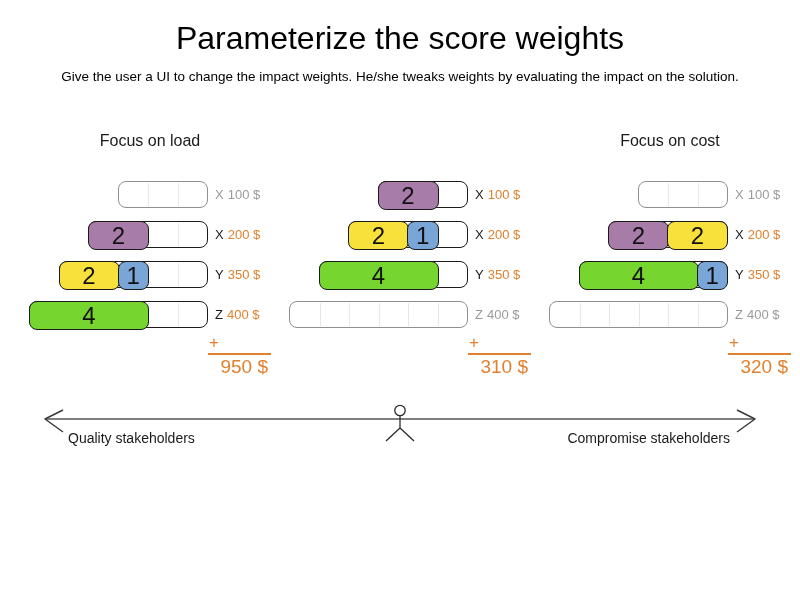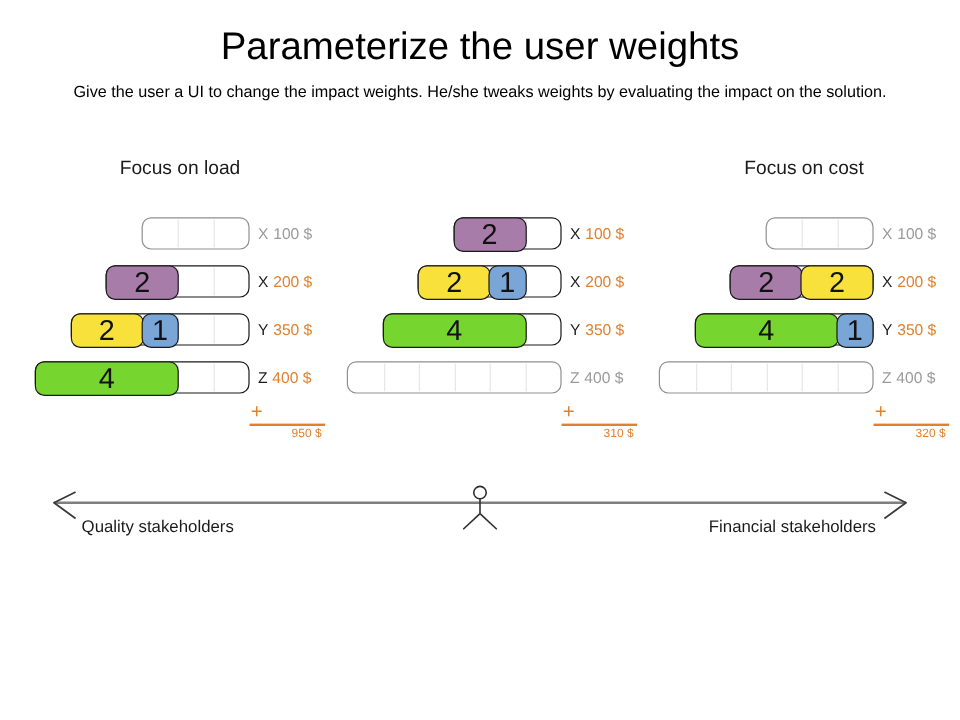--- a/index.html
+++ b/index.html
@@ -32,34 +32,34 @@
 
   .row-label { position:absolute; left:215px; height:27px; display:flex;
                align-items:center; font-size:13px; white-space:nowrap; }
   .row-label .cost { margin-left:4px; color:var(--orange); }
   .row-label .machine { color:#1a1a1a; }
   .row-label.unused .machine, .row-label.unused .cost { color:var(--unused-gray); }
 
   .sum-plus  { position:absolute; left:209px; top:209px; font-size:17px; line-height:17px; color:var(--orange); }
   .sum-line  { position:absolute; left:208px; top:228px; width:63px; height:2px; background:var(--orange); }
   .sum-total { position:absolute; left:208px; top:231px; width:60px; text-align:right;
-               font-size:10px; color:var(--orange); }
+               font-size:19px; color:var(--orange); }
 
   .axis-svg { position:absolute; left:0; top:400px; width:800px; height:48px; }
   .axis-label-left  { position:absolute; top:430px; left:68px;  font-size:14px; }
   .axis-label-right { position:absolute; top:430px; right:70px; font-size:14px; }
   .user-line1 { position:absolute; top:451px; left:0; width:800px; text-align:center; font-size:14px; }
   .user-line2 { position:absolute; top:469px; left:0; width:800px; text-align:center; font-size:14px; }
 </style>
 </head>
 <body style="--orange: #E0812F; --unused-gray: #9A9A9A; --border-black: #1A1A1A; --border-gray: #8F8F8F; --separator: #E7E7E7;">
 
 <div class="stage">
 
-  <div class="title">Parameterize the user weights</div>
+  <div class="title">Parameterize the score weights</div>
   <div class="subtitle">Give the user a UI to change the impact weights. He/she tweaks weights by evaluating the impact on the solution.</div>
 
   <div class="panels">
   <div class="panel" style="left: 0px;">
     <div class="panel-title">Focus on load</div>
     <div class="sum-plus">+</div>
     <div class="sum-line"></div>
     <div class="sum-total">950 $</div>
   <div class="row unused" style="top: 56px; left: 117.5px; width: 90.5px;">
           <div class="sep" style="left: 29.5px;"></div>
@@ -209,15 +209,15 @@
     <path d="M737 10 L755 19 L737 32" fill="none" stroke="#3a3a3a" stroke-width="1.5" stroke-linejoin="round"></path>
     <g stroke="#2b2b2b" stroke-width="1.3" fill="none">
       <circle cx="400" cy="10.5" r="5.2" fill="#ffffff"></circle>
       <line x1="400" y1="15.7" x2="400" y2="28"></line>
       <line x1="400" y1="28" x2="386" y2="41"></line>
       <line x1="400" y1="28" x2="414" y2="41"></line>
     </g>
   </svg>
 
   <div class="axis-label-left">Quality stakeholders</div>
-  <div class="axis-label-right">Financial stakeholders</div>
+  <div class="axis-label-right">Compromise stakeholders</div>
 
 </div>
 
 </body></html>

